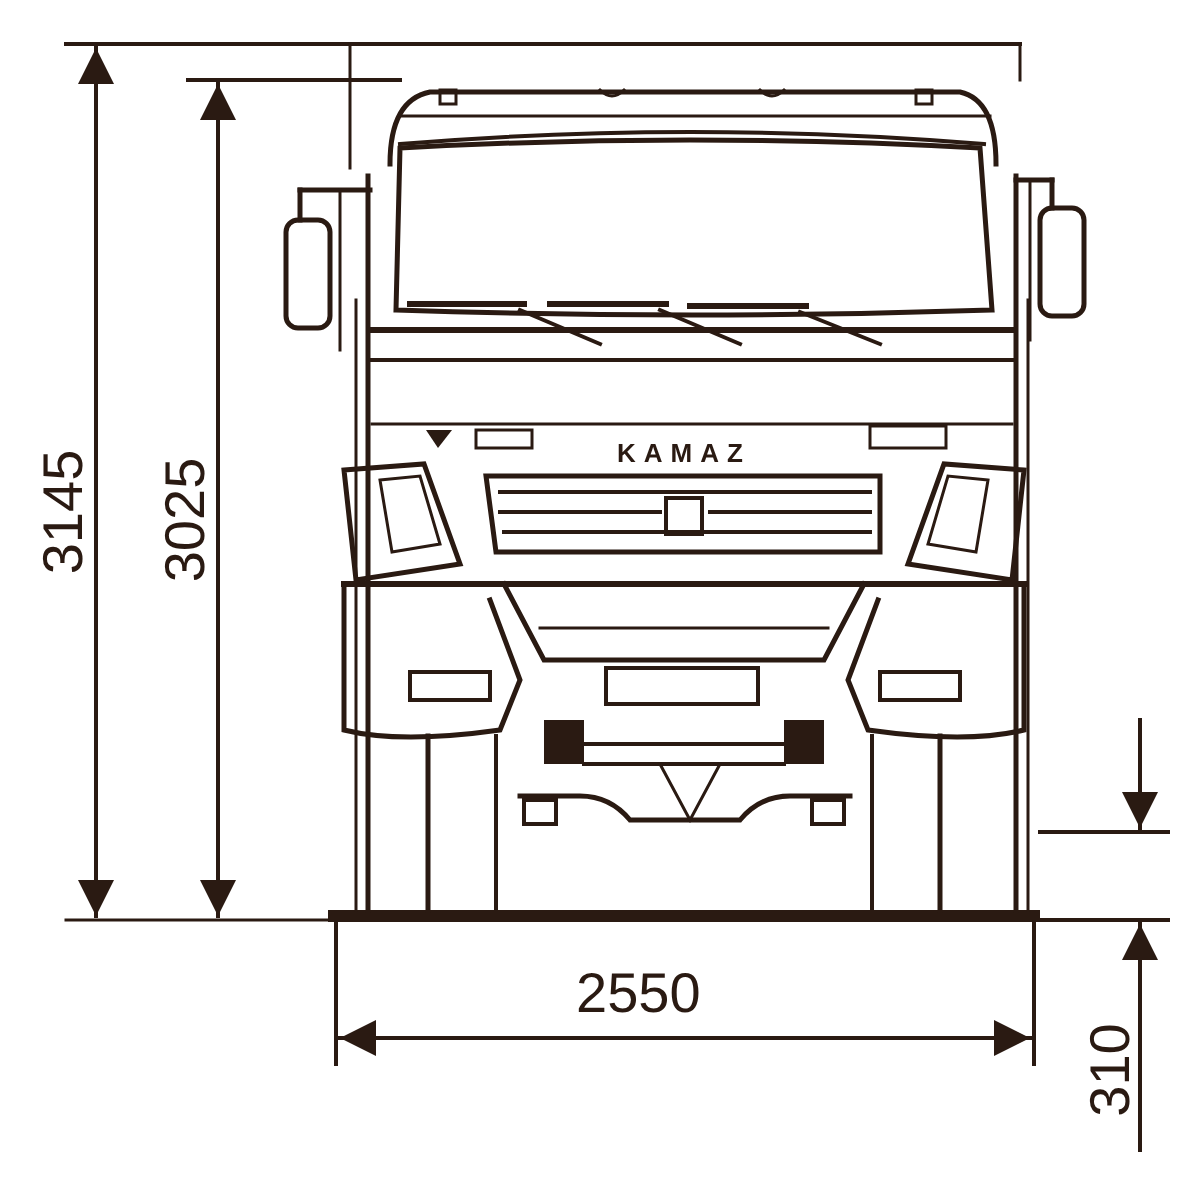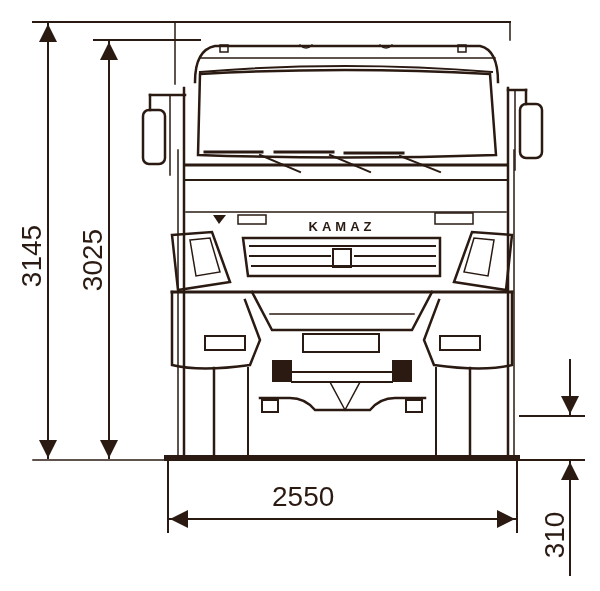--- a/index.html
+++ b/index.html
@@ -126,14 +126,14 @@
     <line x1="508" y1="90" x2="526" y2="90"></line>
     <line x1="526" y1="90" x2="526" y2="104"></line>
     <line x1="515" y1="90" x2="515" y2="170" stroke-width="1.5"></line>
   </g>
 
   <text x="342" y="231" font-family="Liberation Sans, sans-serif" font-size="13" font-weight="bold" letter-spacing="4" text-anchor="middle" fill="#2a1a12" stroke="none">KAMAZ</text>
 </svg>
 
 <div class="dim-label rot" style="left:1px; top:242px;">3145</div>
 <div class="dim-label rot" style="left:62px; top:246px;">3025</div>
-<div class="dim-label" style="left:272px; top:483px;">2550</div>
+<div class="dim-label" style="left:288px; top:483px;">2550</div>
 <div class="dim-label rot" style="left:532px; top:521px;">310</div>
 
 </body></html>

